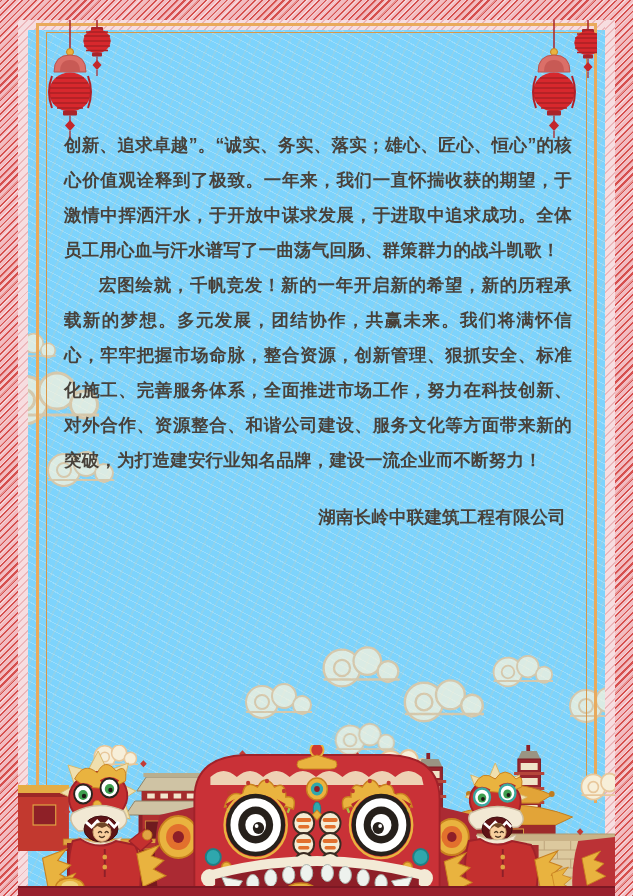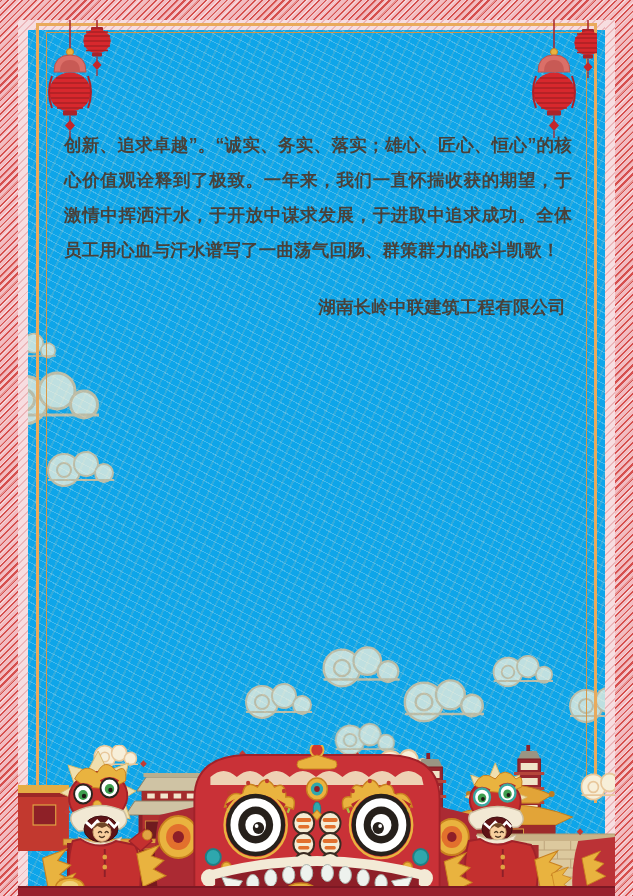--- a/index.html
+++ b/index.html
@@ -1,18 +1,18 @@
 <!DOCTYPE html>
 <html><head>
 <meta charset="utf-8">
 <style>
   html,body{margin:0;padding:0;background:#555;}
   .page{
     position:relative;width:633px;height:896px;overflow:hidden;
-    background:#0ea5e9;
+    background:#7dd3fc;
     font-family:"Liberation Sans",sans-serif;
   }
   .texture{
     position:absolute;inset:0;z-index:0;pointer-events:none;
     background:
       repeating-linear-gradient(115deg, rgba(224,204,162,.16) 0 2px, transparent 2px 9px),
       repeating-linear-gradient(28deg, rgba(255,255,255,.22) 0 1px, transparent 1px 7px);
   }
   
   .hatch{
@@ -146,20 +146,21 @@
       <path d="M59,76 Q53,92 59,108 M95,76 Q101,92 95,108" stroke="#b22026" stroke-width="2" fill="none"></path>
       <rect x="70" y="110.5" width="14" height="5" rx="1" fill="#a8242a"></rect>
       <line x1="77" y1="115.5" x2="77" y2="121" stroke="#a8242a" stroke-width="1.3"></line>
       <path d="M77,120 l5,5.5 l-5,5.5 l-5,-5.5 Z" fill="#c3272b"></path>
       <line x1="77" y1="131" x2="77" y2="138" stroke="#a8242a" stroke-width="1.3"></line>
     </g>
   </svg>
 
   <div class="letter">
     <p>创新、追求卓越”。“诚实、务实、落实；雄心、匠心、恒心”的核心价值观诠释到了极致。一年来，我们一直怀揣收获的期望，于激情中挥洒汗水，于开放中谋求发展，于进取中追求成功。全体员工用心血与汗水谱写了一曲荡气回肠、群策群力的战斗凯歌！</p>
+    <p class="indent">宏图绘就，千帆竞发！新的一年开启新的希望，新的历程承载新的梦想。多元发展，团结协作，共赢未来。我们将满怀信心，牢牢把握市场命脉，整合资源，创新管理、狠抓安全、标准化施工、完善服务体系，全面推进市场工作，努力在科技创新、对外合作、资源整合、和谐公司建设、服务文化等方面带来新的突破，为打造建安行业知名品牌，建设一流企业而不断努力！</p>
     <p class="signature">湖南长岭中联建筑工程有限公司</p>
   </div>
 
   <svg class="illustration" viewBox="0 0 633 151" preserveAspectRatio="none" aria-hidden="true">
     <defs>
       <g id="zig">
         <path d="M0,8 L22,0 L14,10 L26,14 L16,22 L28,28 L6,38 Z" fill="#e9b33f" stroke="#c9811f" stroke-width="1"></path>
       </g>
       <g id="icl" stroke="#e8c79b" stroke-width="2" fill="#f7efd9">
         <circle cx="0" cy="0" r="14"></circle>

